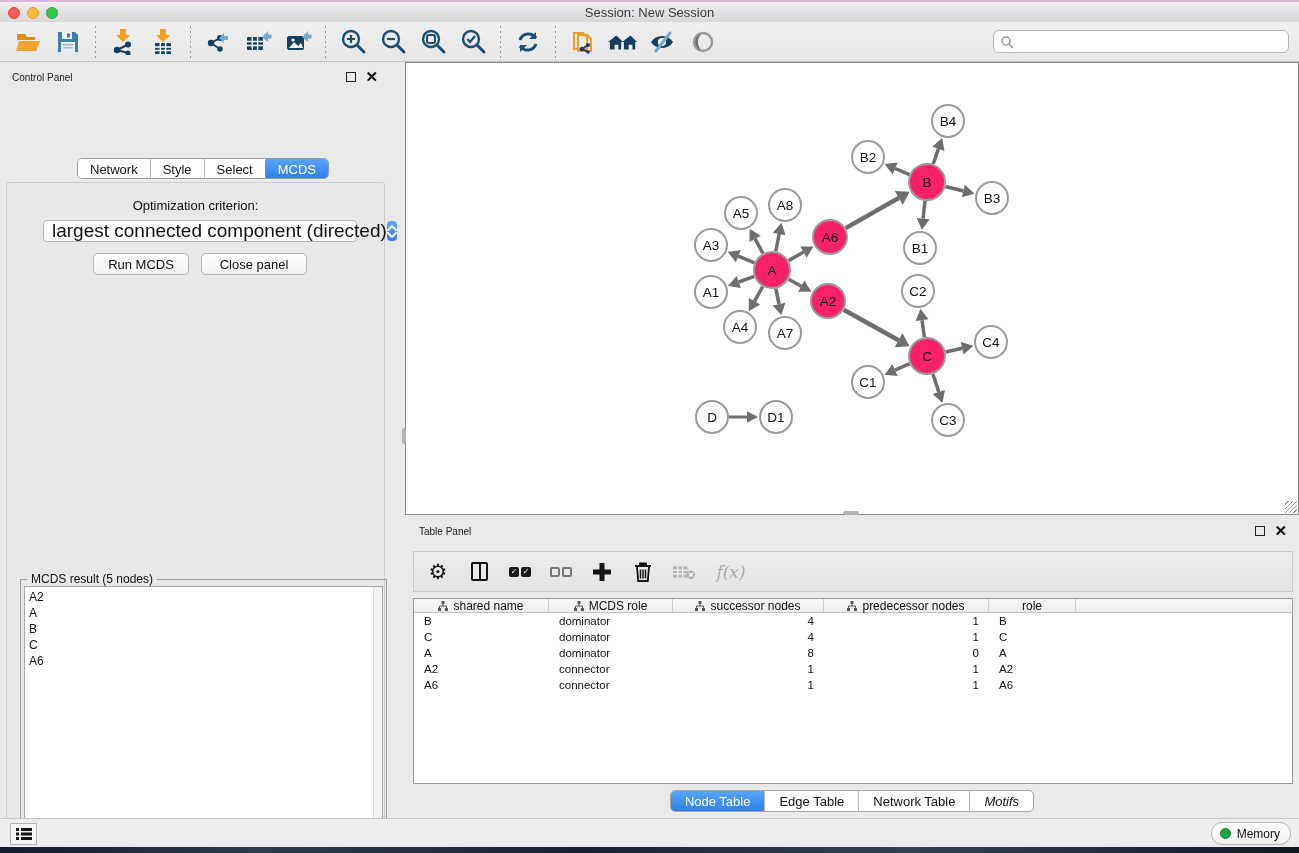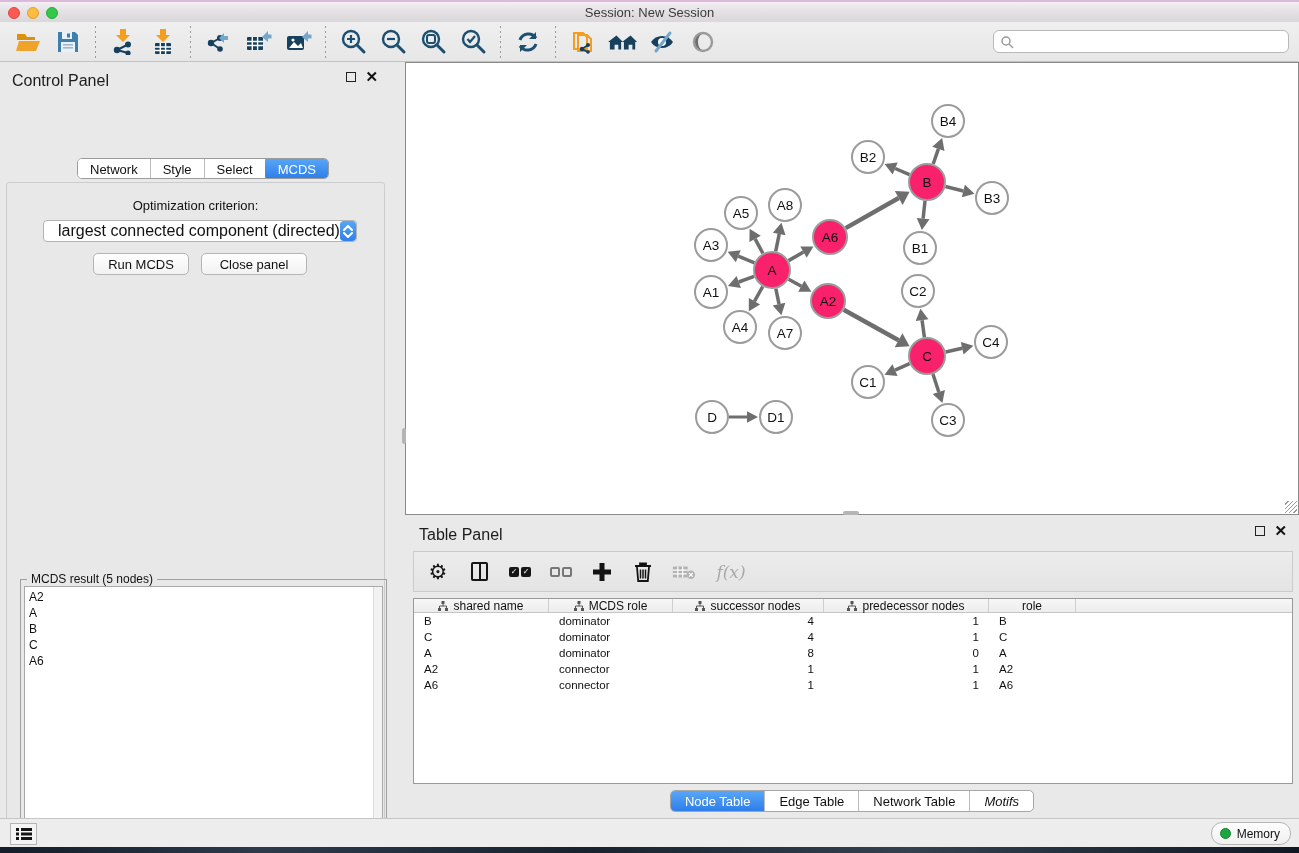--- a/index.html
+++ b/index.html
@@ -25,40 +25,40 @@
   .tb-icon { width:30px; height:30px; display:flex; align-items:center; justify-content:center;
     margin:0 5px; cursor:default; }
   .tb-sep { width:1px; height:32px; margin:0 7px;
     background-image:linear-gradient(#9a9a9a 35%, transparent 0); background-size:1px 5px; }
   .search-wrap { position:absolute; right:10px; top:8px; width:296px; height:23px;
     background:#fff; border:1px solid #b8b8b8; border-radius:6px;
     display:flex; align-items:center; padding-left:6px; }
   .search-wrap input { border:none; outline:none; flex:1; font-size:12px; background:transparent; }
 
   
-  .panel-head { position:absolute; font-size:16px; color:#1c1c1c; }
+  .panel-head { position:absolute; font-size:10px; color:#1c1c1c; }
   .panel-btns { position:absolute; display:flex; gap:9px; align-items:center; }
   .float-box { width:10px; height:10px; border:1.5px solid #222; display:inline-block; }
   .close-x { font-size:15px; font-weight:bold; color:#111; line-height:10px; }
 
   
   .control-panel { position:absolute; left:0; top:62px; width:392px; height:753px; }
   .cp-tabs { position:absolute; left:77px; top:96px; display:flex; height:21px;
     border:1px solid #9c9c9c; border-radius:5px; background:#fff; overflow:hidden; }
   .cp-tab { padding:2px 12px 0; font-size:13px; color:#111; border-right:1px solid #bcbcbc;
     display:flex; align-items:center; background:#fff; cursor:default; }
   .cp-tab:last-child { border-right:none; }
   .cp-tab.active { background:linear-gradient(#5aa7f7,#2d7de9); color:#fff;
     border-radius:4px; margin:-1px; padding:3px 13px 1px; }
   .cp-content { position:absolute; left:6px; top:120px; width:379px; height:686px;
     border:1px solid #cccccc; border-radius:3px; background:#e8e8e8; }
   .opt-label { position:absolute; left:0; right:0; top:15px; text-align:center; font-size:13px; color:#111; }
   .dropdown { position:absolute; left:36px; top:37px; width:314px; height:22px; background:#fff;
     border:1px solid #b3b3b3; border-radius:4px; display:flex; align-items:center; }
-  .dropdown .dd-text { flex:1; font-size:16px; color:#111; padding-left:8px; white-space:nowrap;margin-left:6px; }
+  .dropdown .dd-text { flex:1; font-size:19px; color:#111; padding-left:8px; white-space:nowrap; }
   .dd-stepper { width:19px; height:20px; margin:0; border-radius:4px;
     background:linear-gradient(#58a6f6,#2f80ea); display:flex; flex-direction:column;
     align-items:center; justify-content:center; gap:1px; }
   .dd-stepper svg { display:block; }
   .btn { position:absolute; height:22px; background:linear-gradient(#ffffff,#f2f2f2);
     border:1px solid #b5b5b5; border-radius:5px; font-size:13px; color:#111;
     display:flex; align-items:center; justify-content:center; cursor:default; }
   .result-box { position:absolute; left:13px; top:396px; width:367px; height:342px;
     border:1px solid #9f9f9f; }
   .result-legend { position:absolute; left:6px; top:-8px; background:#e8e8e8; padding:0 4px;

